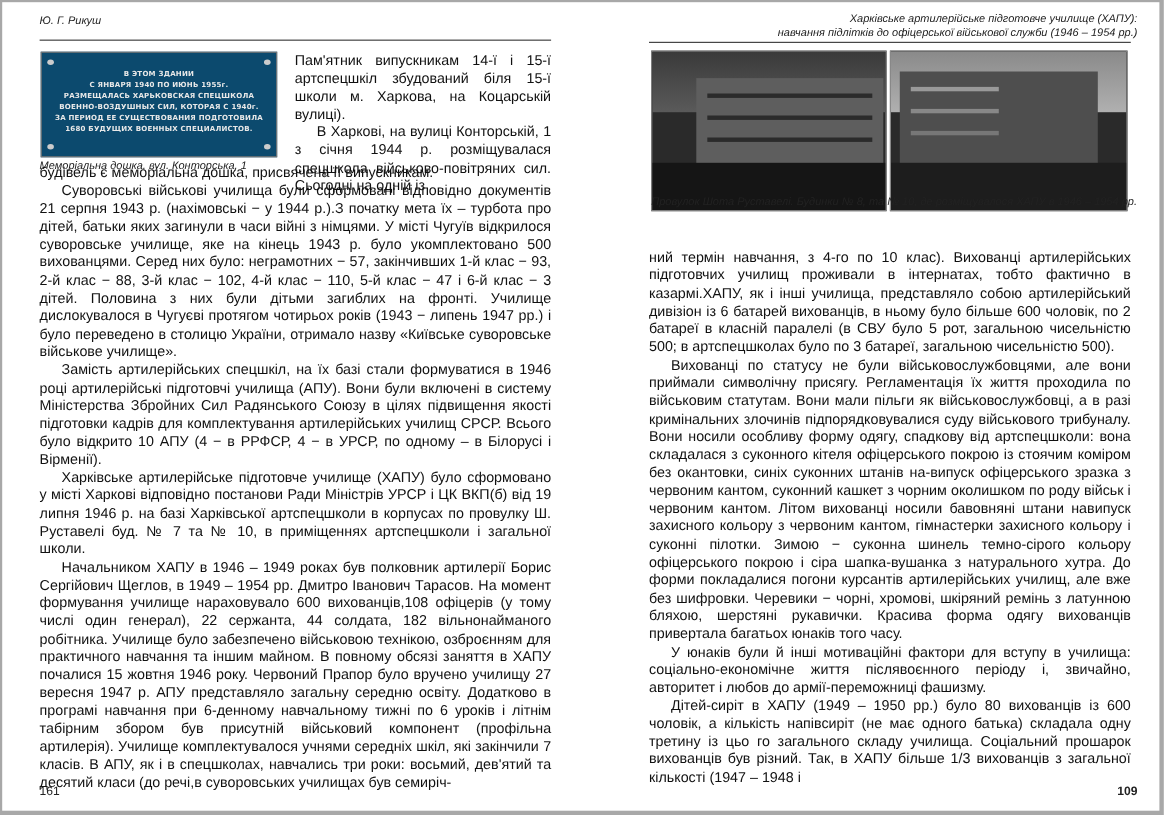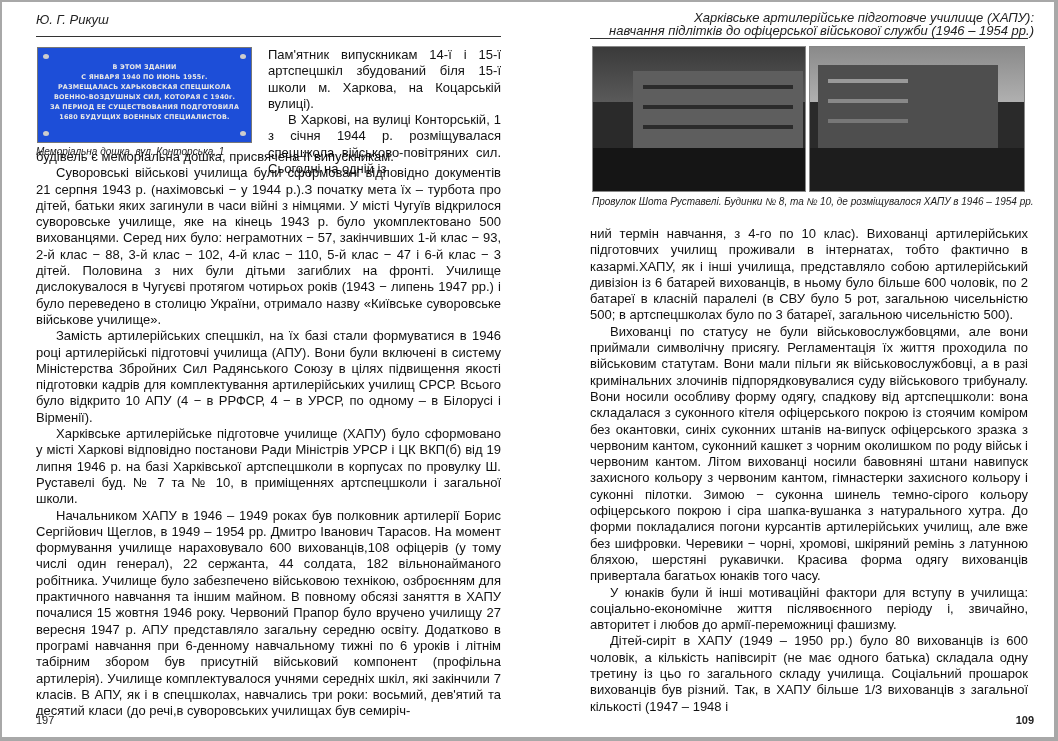--- a/index.html
+++ b/index.html
@@ -11,38 +11,38 @@
     color: #111;
   }
   .spread {
     position: absolute; left: 2px; top: 2px; width: 1052px; height: 735px;
     background: #ffffff;
   }
   .page { position: absolute; top: 0; height: 735px; }
   .page.left { left: 0; width: 527px; }
   .page.right { left: 527px; width: 525px; }
   .running-head {
-    position: absolute; font-style: italic; font-size: 13px; line-height: 13px; color: #222;
+    position: absolute; font-style: italic; font-size: 10px; line-height: 13px; color: #222;
   }
   .left .running-head { left: 34px; top: 11px; }
   .right .running-head { right: 20px; top: 9px; text-align: right; }
   .rule { position: absolute; height: 1px; background: #333; }
   .left .rule { left: 34px; top: 34px; width: 465px; }
   .right .rule { left: 61px; top: 36px; width: 438px; }
 
   .body-text {
     position: absolute; font-size: 13px; line-height: 16.3px; text-align: justify;
     color: #111;
   }
   .body-text p { margin: 0; text-indent: 20px; }
   .body-text p.noindent { text-indent: 0; }
 
   .plaque {
     position: absolute; left: 35px; top: 45px; width: 215px; height: 96px;
-    background: #1d4ed8; border: 1px solid #777;
+    background: #0c4a6e; border: 1px solid #777;
     color: #e8e8e8; font-family: "DejaVu Sans", sans-serif; font-weight: bold;
     font-size: 6.4px; line-height: 10px; text-align: center;
     display: flex; flex-direction: column; justify-content: center; letter-spacing: 0.2px;
     box-sizing: border-box; padding-top: 4px;
   }
   .plaque .screw { position: absolute; width: 6px; height: 5px; border-radius: 50%; background: #ccc; }
   .caption { position: absolute; font-style: italic; font-size: 10px; line-height: 12px; color: #222; }
 
   .photo {
     position: absolute; top: 44px; height: 146px; border: 1px solid #888;
@@ -87,21 +87,21 @@
     </div>
 
     <div class="body-text" style="left:34px;top:147px;width:465px;">
       <p class="noindent">будівель є меморіальна дошка, присвячена її випускникам.</p>
       <p>Суворовські військові училища були сформовані відповідно документів 21 серпня 1943 р. (нахімовські − у 1944 р.).З початку мета їх – турбота про дітей, батьки яких загинули в часи війні з німцями. У місті Чугуїв відкрилося суворовське училище, яке на кінець 1943 р. було укомплектовано 500 вихованцями. Серед них було: неграмотних − 57, закінчивших 1-й клас − 93, 2-й клас − 88, 3-й клас − 102, 4-й клас − 110, 5-й клас − 47 і 6-й клас − 3 дітей. Половина з них були дітьми загиблих на фронті. Училище дислокувалося в Чугуєві протягом чотирьох років (1943 − липень 1947 рр.) і було переведено в столицю України, отримало назву «Київське суворовське військове училище».</p>
       <p>Замість артилерійських спецшкіл, на їх базі стали формуватися в 1946 році артилерійські підготовчі училища (АПУ). Вони були включені в систему Міністерства Збройних Сил Радянського Союзу в цілях підвищення якості підготовки кадрів для комплектування артилерійських училищ СРСР. Всього було відкрито 10 АПУ (4 − в РРФСР, 4 − в УРСР, по одному – в Білорусі і Вірменії).</p>
       <p>Харківське артилерійське підготовче училище (ХАПУ) було сформовано у місті Харкові відповідно постанови Ради Міністрів УРСР і ЦК ВКП(б) від 19 липня 1946 р. на базі Харківської артспецшколи в корпусах по провулку Ш. Руставелі буд. № 7 та № 10, в приміщеннях артспецшколи і загальної школи.</p>
       <p>Начальником ХАПУ в 1946 – 1949 роках був полковник артилерії Борис Сергійович Щеглов, в 1949 – 1954 рр. Дмитро Іванович Тарасов. На момент формування училище нараховувало 600 вихованців,108 офіцерів (у тому числі один генерал), 22 сержанта, 44 солдата, 182 вільнонайманого робітника. Училище було забезпечено військовою технікою, озброєнням для практичного навчання та іншим майном. В повному обсязі заняття в ХАПУ почалися 15 жовтня 1946 року. Червоний Прапор було вручено училищу 27 вересня 1947 р. АПУ представляло загальну середню освіту. Додатково в програмі навчання при 6-денному навчальному тижні по 6 уроків і літнім табірним збором був присутній військовий компонент (профільна артилерія). Училище комплектувалося учнями середніх шкіл, які закінчили 7 класів. В АПУ, як і в спецшколах, навчались три роки: восьмий, дев'ятий та десятий класи (до речі,в суворовських училищах був семиріч-</p>
     </div>
 
-    <div class="folio">197</div>
+    <div class="folio">161</div>
   </div>
 
   <div class="page right">
     <div class="running-head">
       <div>Харківське артилерійське підготовче училище (ХАПУ):</div>
       <div>навчання підлітків до офіцерської військової служби (1946 – 1954 рр.)</div>
     </div>
     <div class="rule"></div>
 
     <div class="photo" style="left:63px;width:214px;">
@@ -113,21 +113,21 @@
       <div class="ground"></div>
     </div>
     <div class="photo" style="left:280px;width:216px;">
       <div class="sky" style="background:linear-gradient(#8a8a8a,#b0b0b0);"></div>
       <div class="bld" style="left:8px;top:18px;width:180px;height:90px;background:#4e4e4e;"></div>
       <div class="win" style="left:18px;top:32px;width:80px;height:4px;background:#999;"></div>
       <div class="win" style="left:18px;top:52px;width:80px;height:4px;background:#888;"></div>
       <div class="win" style="left:18px;top:72px;width:80px;height:4px;background:#777;"></div>
       <div class="ground" style="background:#1d1d1d;"></div>
     </div>
-    <div class="caption" style="left:63px;top:194px;font-style:italic;">Провулок Шота Руставелі. Будинки № 8, та № 10, де розміщувалося ХАПУ в 1946 – 1954 рр.</div>
+    <div class="caption" style="left:63px;top:176px;font-style:italic;">Провулок Шота Руставелі. Будинки № 8, та № 10, де розміщувалося ХАПУ в 1946 – 1954 рр.</div>
 
     <div class="body-text" style="left:61px;top:224px;width:438px;">
       <p class="noindent">ний термін навчання, з 4-го по 10 клас). Вихованці артилерійських підготовчих училищ проживали в інтернатах, тобто фактично в казармі.ХАПУ, як і інші училища, представляло собою артилерійський дивізіон із 6 батарей вихованців, в ньому було більше 600 чоловік, по 2 батареї в класній паралелі (в СВУ було 5 рот, загальною чисельністю 500; в артспецшколах було по 3 батареї, загальною чисельністю 500).</p>
       <p>Вихованці по статусу не були військовослужбовцями, але вони приймали символічну присягу. Регламентація їх життя проходила по військовим статутам. Вони мали пільги як військовослужбовці, а в разі кримінальних злочинів підпорядковувалися суду військового трибуналу. Вони носили особливу форму одягу, спадкову від артспецшколи: вона складалася з суконного кітеля офіцерського покрою із стоячим коміром без окантовки, синіх суконних штанів на-випуск офіцерського зразка з червоним кантом, суконний кашкет з чорним околишком по роду військ і червоним кантом. Літом вихованці носили бавовняні штани навипуск захисного кольору з червоним кантом, гімнастерки захисного кольору і суконні пілотки. Зимою − суконна шинель темно-сірого кольору офіцерського покрою і сіра шапка-вушанка з натурального хутра. До форми покладалися погони курсантів артилерійських училищ, але вже без шифровки. Черевики − чорні, хромові, шкіряний ремінь з латунною бляхою, шерстяні рукавички. Красива форма одягу вихованців привертала багатьох юнаків того часу.</p>
       <p>У юнаків були й інші мотиваційні фактори для вступу в училища: соціально-економічне життя післявоєнного періоду і, звичайно, авторитет і любов до армії-переможниці фашизму.</p>
       <p>Дітей-сиріт в ХАПУ (1949 – 1950 рр.) було 80 вихованців із 600 чоловік, а кількість напівсиріт (не має одного батька) складала одну третину із цьо го загального складу училища. Соціальний прошарок вихованців був різний. Так, в ХАПУ більше 1/3 вихованців з загальної кількості (1947 – 1948 і</p>
     </div>
 
     <div class="folio">109</div>
   </div>

